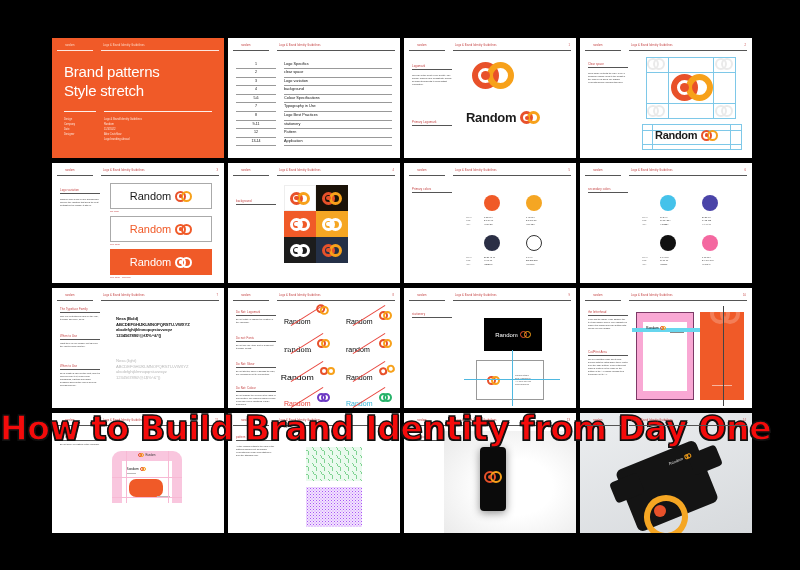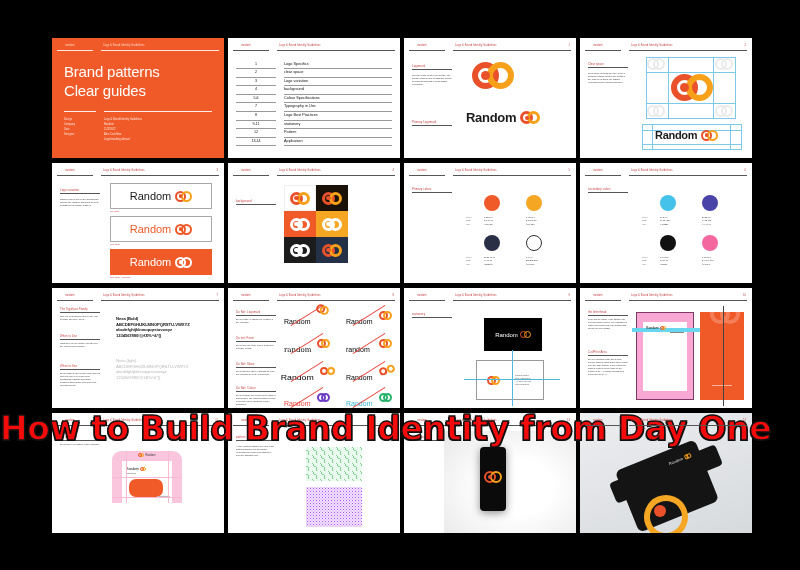--- a/index.html
+++ b/index.html
@@ -116,21 +116,21 @@
   <div id="grid">
 
     <div class="slide cover">
       <div class="shdr">
         <span class="tiny l">random</span>
         <span class="tiny c">Logo &amp; Brand Identity Guidelines</span>
         <span class="bl b1"></span>
           <span class="bl b2"></span>
       </div>
       <h1>
-        <span>Brand patterns</span><br><span>Clear guides</span>
+        <span>Brand patterns</span><br><span>Style stretch</span>
       </h1>
       <span class="rule r1"></span>
         <span class="rule r2"></span>
       <div class="meta mk">
         <div>Design</div>
           <div>Company</div>
         <div>Date</div>
           <div>Designer</div>
       </div>
       <div class="meta mv">

